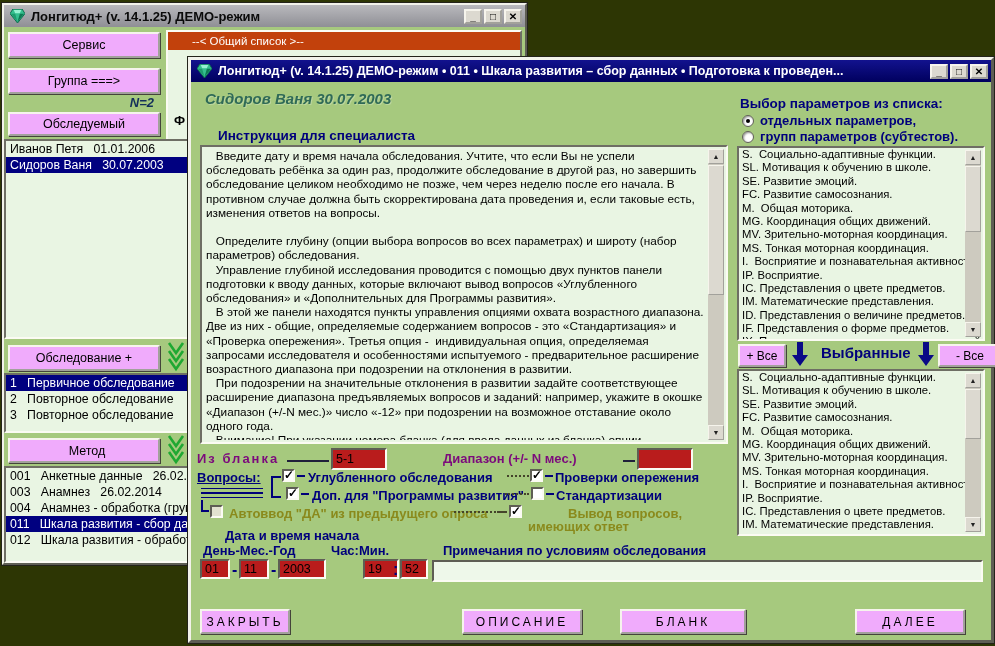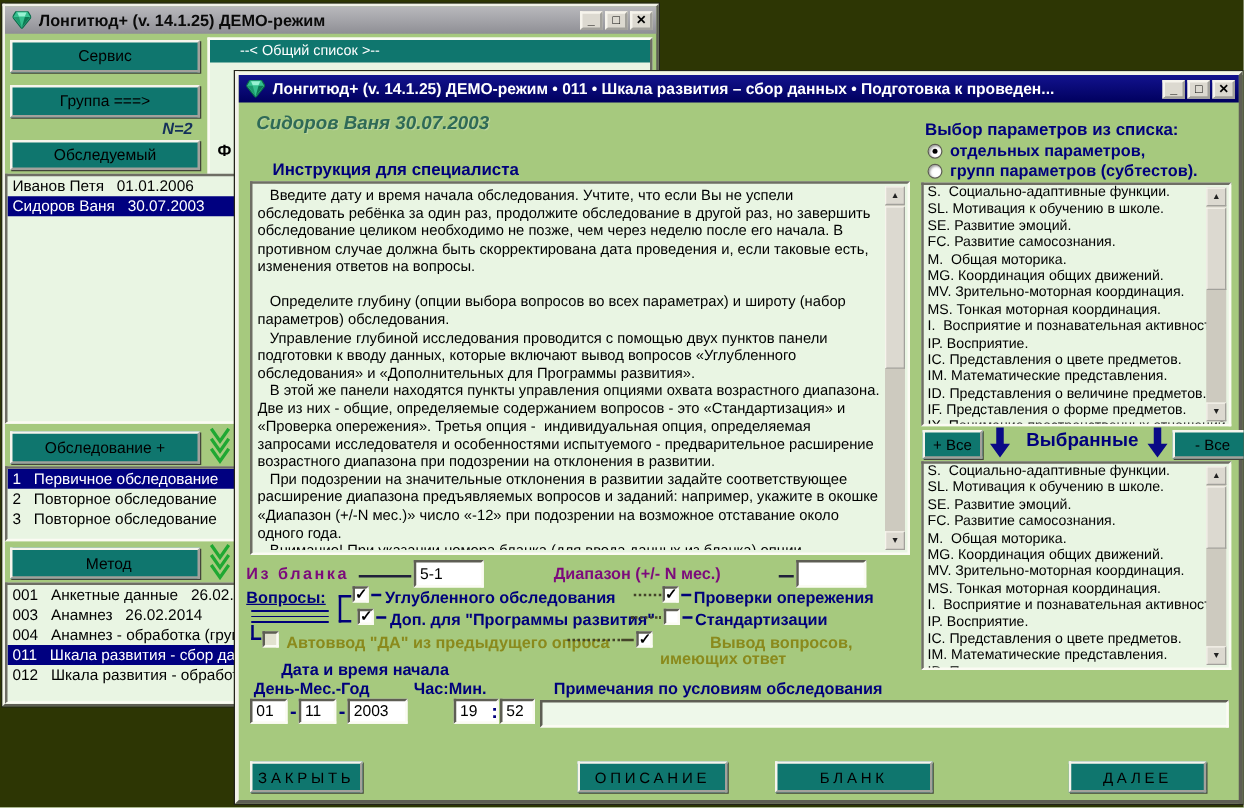--- a/index.html
+++ b/index.html
@@ -13,21 +13,21 @@
   .titlebar{display:flex;align-items:center;gap:6px;height:22px;padding:0 3px 0 6px;}
   .titlebar.inactive{background:linear-gradient(#b9b9bd,#8f8f95);color:#0a0a0a;}
   .titlebar.active{background:linear-gradient(#12128e,#00005e);color:#fff;}
   .t-title{font-weight:bold;font-size:13px;white-space:nowrap;overflow:hidden;flex:1;}
   .t-ctrls{display:flex;gap:2px;margin-left:auto;}
   .t-btn{width:18px;height:15px;background:#dcd9d0;border:2px outset #f6f4ec;
          font-size:10px;line-height:11px;font-weight:bold;color:#000;text-align:center;padding:0;}
   .gem{flex:0 0 auto;display:block;}
 
   
-  .btn3d{position:absolute;background:#0f766e;border:2px outset #f6f4ec;box-shadow:1px 1px 0 #44443a;
+  .btn3d{position:absolute;background:#f0abfc;border:2px outset #f6f4ec;box-shadow:1px 1px 0 #44443a;
          color:#000;display:flex;align-items:center;justify-content:center;font-size:12.5px;}
   .act-btn{letter-spacing:3px;font-size:12px;}
   .sunken{border:2px solid;border-color:#6e6e64 #fbfbf3 #fbfbf3 #6e6e64;background:#e9f5e3;}
   .list{position:absolute;overflow:hidden;}
   .list .row{height:16px;line-height:16px;font-size:12.3px;padding-left:4px;white-space:pre;color:#000;}
   .list .row.selected{background:#000080;color:#fff;}
   .plist .row{height:13.4px;line-height:13.4px;font-size:11.3px;padding-left:3px;white-space:pre;}
   .navy{color:#00007c;font-weight:bold;}
   .magenta{color:#7c0a7c;font-weight:bold;}
   .olive{color:#8a8a1c;font-weight:bold;}
@@ -40,33 +40,33 @@
       border:2px solid;border-color:#5e5e54 #fbfbf3 #fbfbf3 #5e5e54;}
   .cb[data-checked="true"]::after{content:"\2713";position:absolute;left:0px;top:-3px;
       font-size:12px;font-weight:bold;color:#000;}
   .cb.disabled{background:#e2e2cf;}
   .radio{position:absolute;width:12px;height:12px;border-radius:50%;background:#fff;
       border:1px solid #5e5e54;box-shadow:inset 1px 1px 2px rgba(0,0,0,.4);}
   .radio[data-checked="true"]::after{content:"";position:absolute;left:3px;top:3px;width:4px;height:4px;
       border-radius:50%;background:#000;}
 
   .field{position:absolute;border:2px solid;border-color:#5e5e54 #fbfbf3 #fbfbf3 #5e5e54;
-      background:#ffffff;font-family:inherit;font-size:12.5px;color:#000;padding:0 3px;}
+      background:#b91c1c;font-family:inherit;font-size:12.5px;color:#000;padding:0 3px;}
 
   
   .sb{position:absolute;top:2px;right:2px;bottom:2px;width:16px;background:#cdcabf;}
   .sb-btn{position:absolute;left:0;width:16px;height:15px;background:#dcd9d0;border:1px outset #f6f4ec;
       font-size:7px;line-height:13px;text-align:center;color:#222;}
   .sb-up{top:0;}
   .sb-down{bottom:0;}
   .sb-thumb{position:absolute;left:0;width:16px;background:#dcd9d0;border:1px outset #f6f4ec;}
 
   
   .bg-body{position:absolute;left:0;top:22px;right:0;bottom:0;}
-  .panel-hdr{height:18px;background:#0f766e;color:#fff;font-size:11.5px;line-height:18px;padding-left:24px;}
+  .panel-hdr{height:18px;background:#c2410c;color:#fff;font-size:11.5px;line-height:18px;padding-left:24px;}
   .side-btn{width:152px;height:26px;}
 
   
   .dlg-body{position:absolute;left:0;top:22px;right:0;bottom:0;}
   .patient{font-style:italic;font-weight:bold;font-size:15px;color:#2f6a57;text-shadow:1px 1px 0 rgba(255,255,255,.25);}
   .instr-text{position:absolute;left:4px;top:2px;right:20px;bottom:2px;overflow:hidden;
       white-space:pre-wrap;font-size:11.8px;line-height:14.2px;color:#000;}
   .uline{position:absolute;background:repeating-linear-gradient(to bottom,#00007a 0 1.5px,transparent 1.5px 4.4px);}
   .big-arrow{position:absolute;}
 </style>

